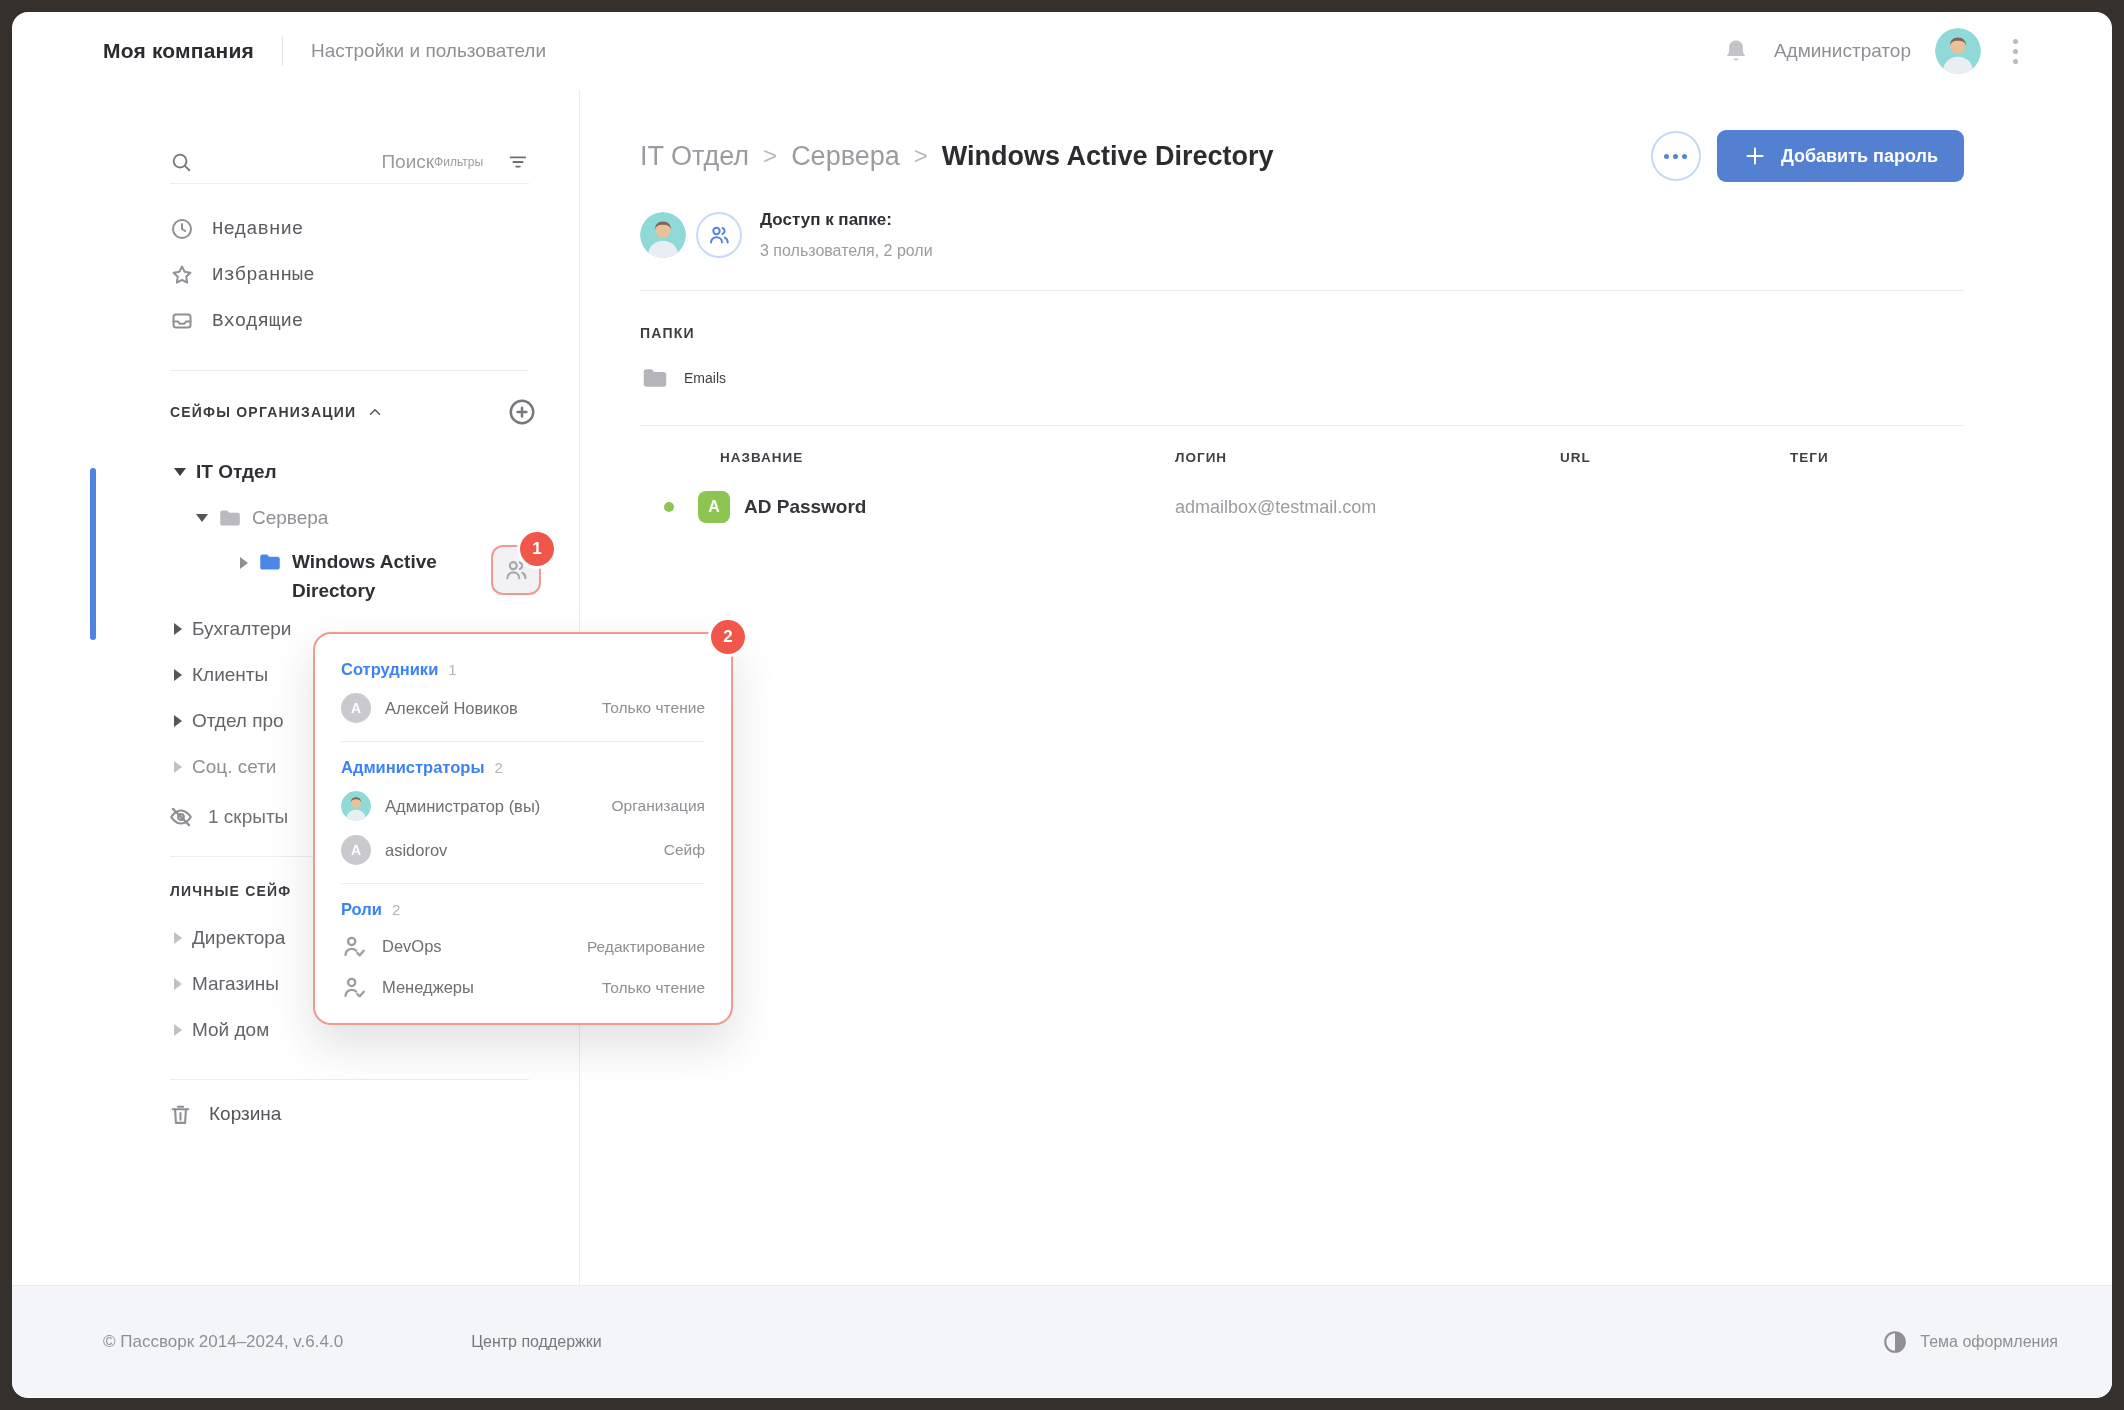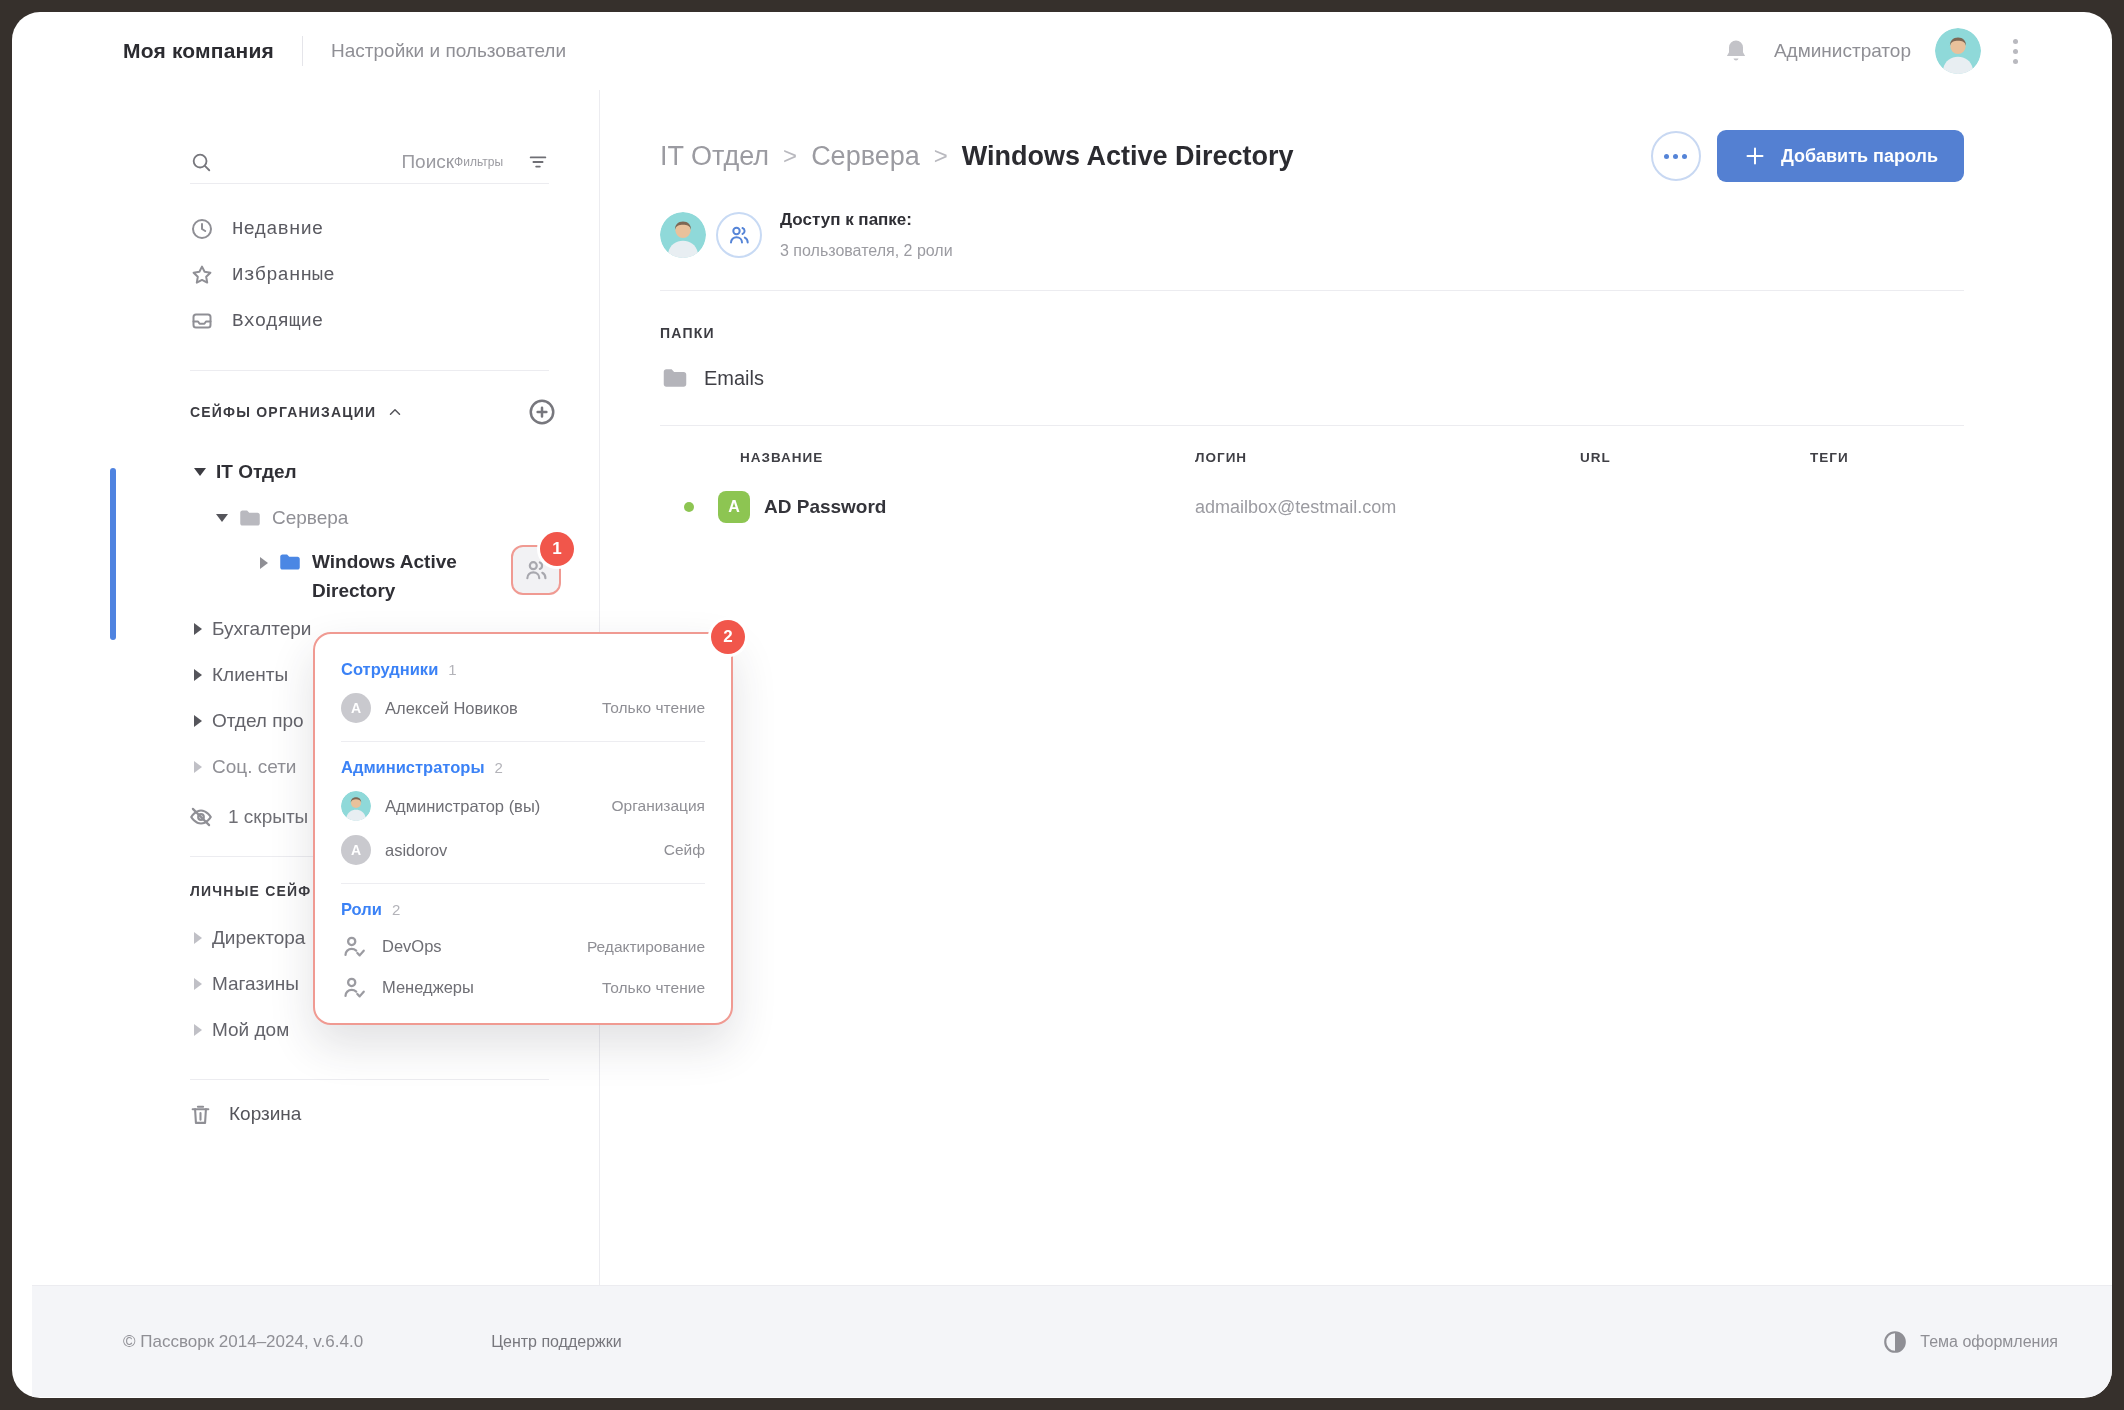--- a/index.html
+++ b/index.html
@@ -1,18 +1,18 @@
 <!DOCTYPE html>
 <html><head>
 <meta charset="utf-8">
 <style>
   * { margin:0; padding:0; box-sizing:border-box; }
   html,body { width:2124px; height:1410px; }
   body { background:#36302c; font-family:"Liberation Sans", sans-serif; position:relative; }
-  .card { position:absolute; inset:12px; background:#ffffff; border-radius:28px; overflow:hidden;padding-left:20px; }
+  .card { position:absolute; inset:12px; background:#ffffff; border-radius:16px; overflow:hidden; }
 
   
   .header { height:78px; display:flex; align-items:center; padding:0 88px 0 91px; }
   .brand { font-size:21px; font-weight:800; color:#2b2b30; letter-spacing:.2px; }
   .hdr-divider { width:1px; height:30px; background:#e5e5ea; margin:0 28px; }
   .hdr-nav { font-size:19px; color:#8f8f95; }
   .hdr-right { margin-left:auto; display:flex; align-items:center; }
   .bell { width:28px; height:28px; color:#c3c3c8; }
   .hdr-user { font-size:19px; color:#8f8f95; margin:0 24px; }
   .avatar { border-radius:50%; overflow:hidden; flex:none; }
@@ -84,21 +84,21 @@
   .access-row { margin-top:28px; display:flex; align-items:center; }
   .access-circle { width:46px; height:46px; margin-left:10px; border-radius:50%; border:2px solid #c8daf4; display:flex; align-items:center; justify-content:center; }
   .access-circle .u-icon { width:24px; height:24px; color:#5584d7; }
   .access-text { margin-left:18px; }
   .access-title { font-size:17px; font-weight:700; color:#2f2f35; }
   .access-sub { font-size:16px; color:#9b9ba1; margin-top:12px; }
   .main-div { border-top:1px solid #ececf0; margin-top:30px; }
   .folders-title { margin-top:34px; font-size:14px; font-weight:700; letter-spacing:1.2px; color:#3c3c42; }
   .folder-row { margin-top:22px; display:flex; align-items:center; gap:14px; cursor:pointer; width:max-content; }
   .folder-row .fold { width:30px; height:30px; }
-  .folder-row span { font-size:20px; color:#3f3f45; }
+  .folder-row span { font-size:14px; color:#3f3f45; }
   .tbl-head { margin-top:24px; display:grid; grid-template-columns:535px 385px 230px 1fr; }
   .tbl-head div { font-size:13.5px; font-weight:700; letter-spacing:1px; color:#3f3f45; }
   .tbl-head .c1 { padding-left:80px; }
   .tbl-row { margin-top:26px; display:grid; grid-template-columns:535px 385px 230px 1fr; align-items:center; cursor:pointer; }
   .cell-name { display:flex; align-items:center; }
   .status-dot { width:10px; height:10px; border-radius:50%; background:#8dc552; margin:0 24px 0 24px; flex:none; }
   .item-ic { width:32px; height:32px; border-radius:8px; background:#8dc552; color:#fff; font-size:16px; font-weight:700; display:flex; align-items:center; justify-content:center; margin-right:14px; flex:none; }
   .cell-name b { font-size:19px; font-weight:600; color:#34343a; }
   .cell-login { font-size:18px; color:#9b9ba1; }
 

